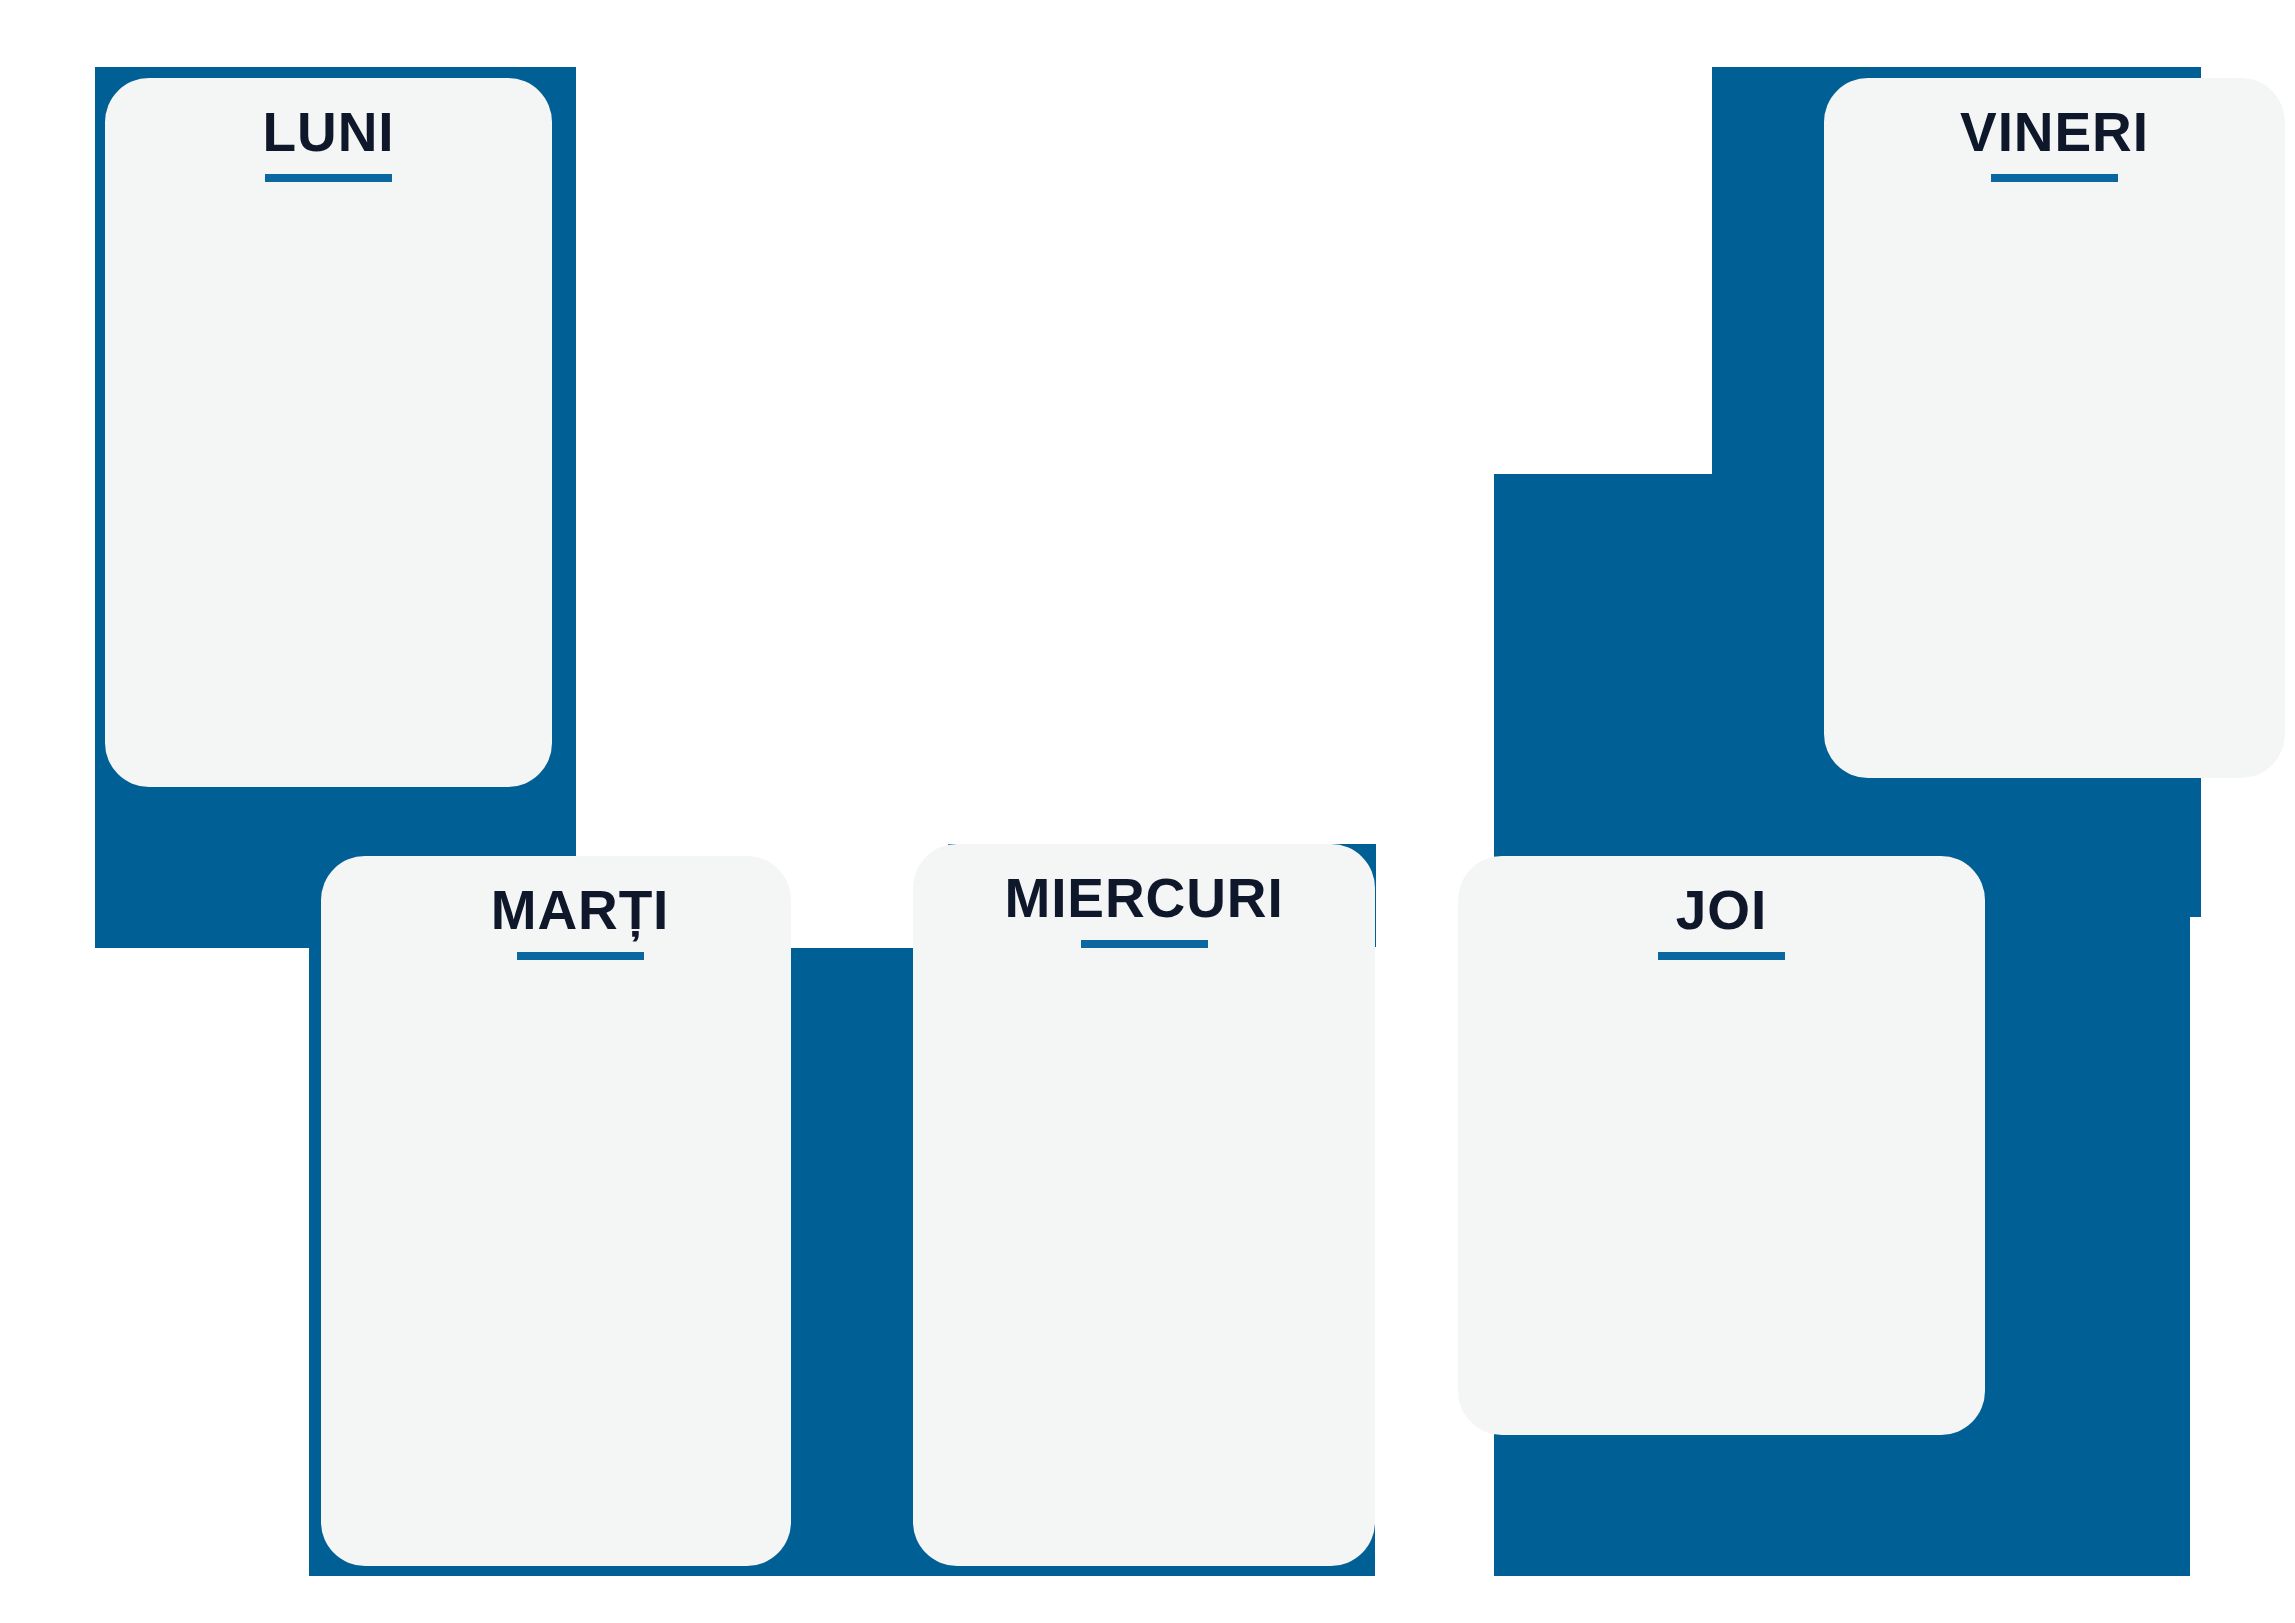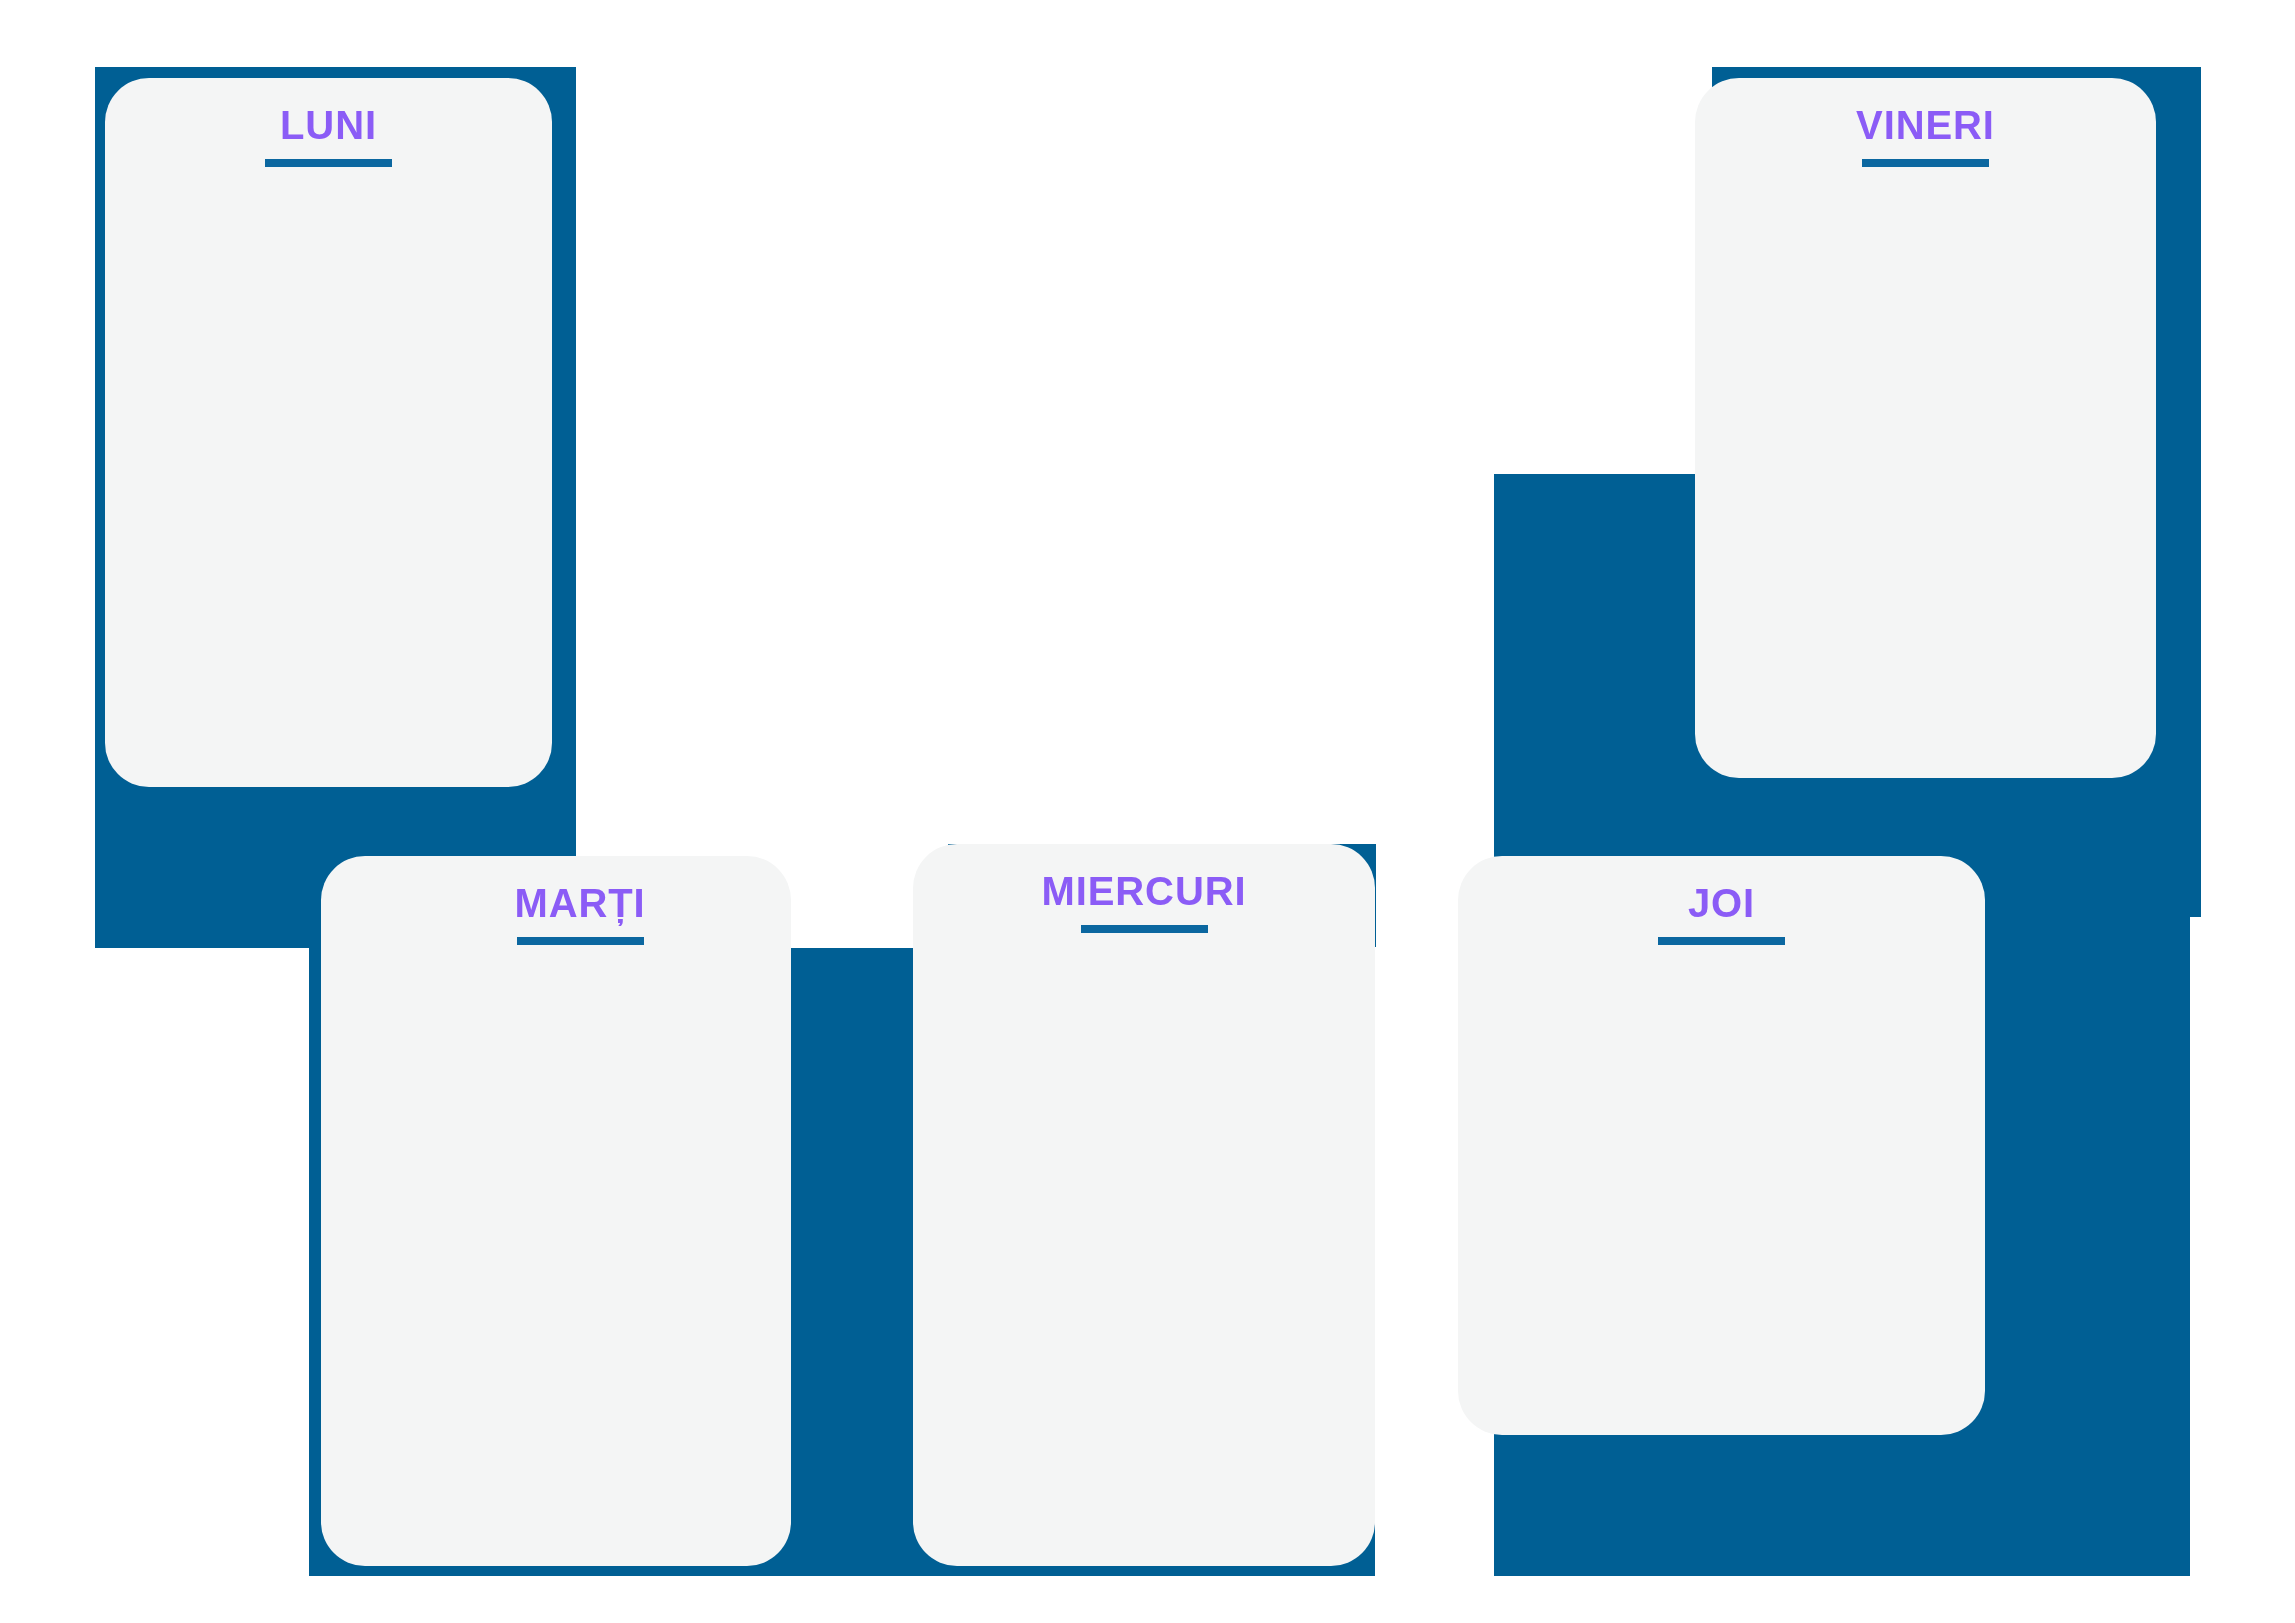--- a/index.html
+++ b/index.html
@@ -35,45 +35,45 @@
     position: absolute;
     background: #f4f5f5;
     border-radius: 44px;
     box-sizing: border-box;
     padding-top: 27px;
     display: flex;
     flex-direction: column;
     align-items: center;
   }
   .card-title {
-    font-size: 40px;
+    font-size: 55px;
     font-weight: 700;
     letter-spacing: 0.9px;
-    color: #8b5cf6;
+    color: #0f172a;
     line-height: 1.0;
     text-align: right;
     white-space: nowrap;
     margin: 0;
   }
   .card-rule {
     margin-top: 14px;
     height: 7.9px;
     width: 127px;
     background: #0b67a0;
   }
   .card-body {
     flex: 1 1 auto;
     width: 100%;
   }
 
   #card-luni     { left: 105px;  top: 78px;  width: 447px;  height: 709px; }
   #card-marti    { left: 321px;  top: 856px; width: 470px; height: 710px; padding-left: 48px; }
   #card-miercuri { left: 913px; top: 844px; width: 462px;  height: 722px; }
   #card-joi      { left: 1458px; top: 856px; width: 527px; height: 579px; }
-  #card-vineri   { left: 1695px; top: 78px;  width: 461px;  height: 700px; }
+  #card-vineri   { left: 1824px; top: 78px;  width: 461px;  height: 700px; }
 
   #card-luni     .card-rule { width: 127px; }
   #card-marti    .card-rule { width: 127px; }
   #card-miercuri .card-rule { width: 127px; }
   #card-joi      .card-rule { width: 127px; }
   #card-vineri   .card-rule { width: 127px; }
 </style>
 </head>
 <body>
 

